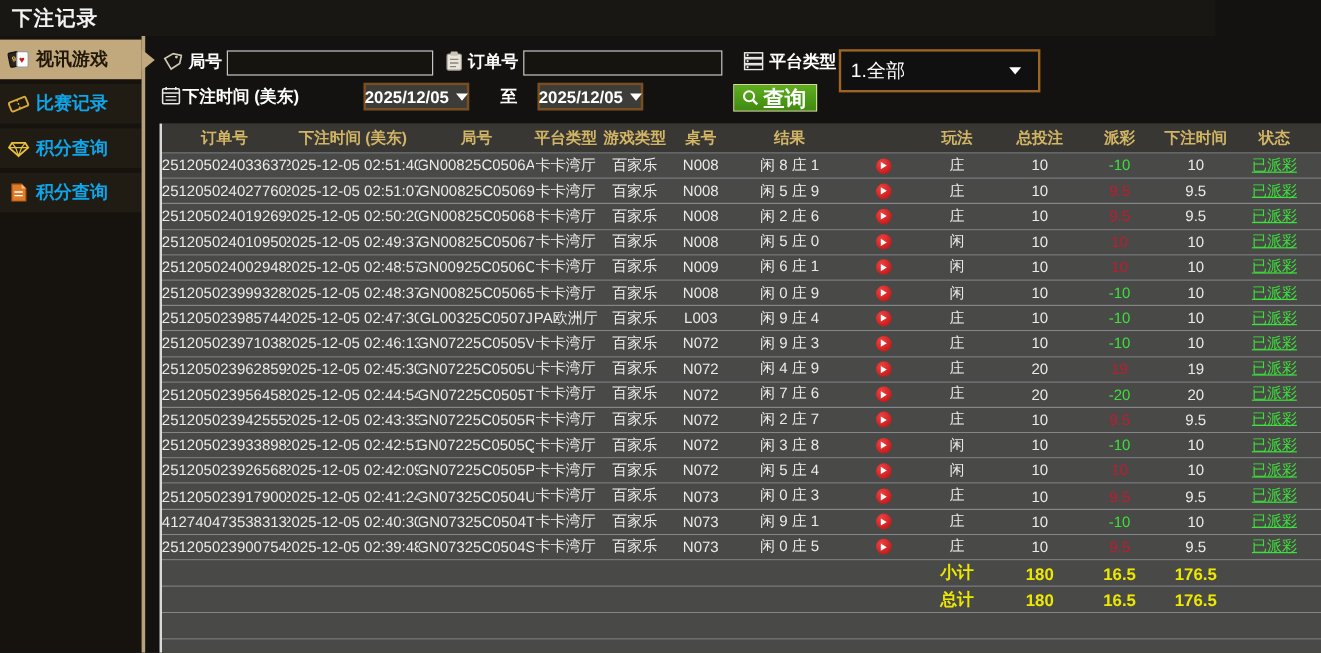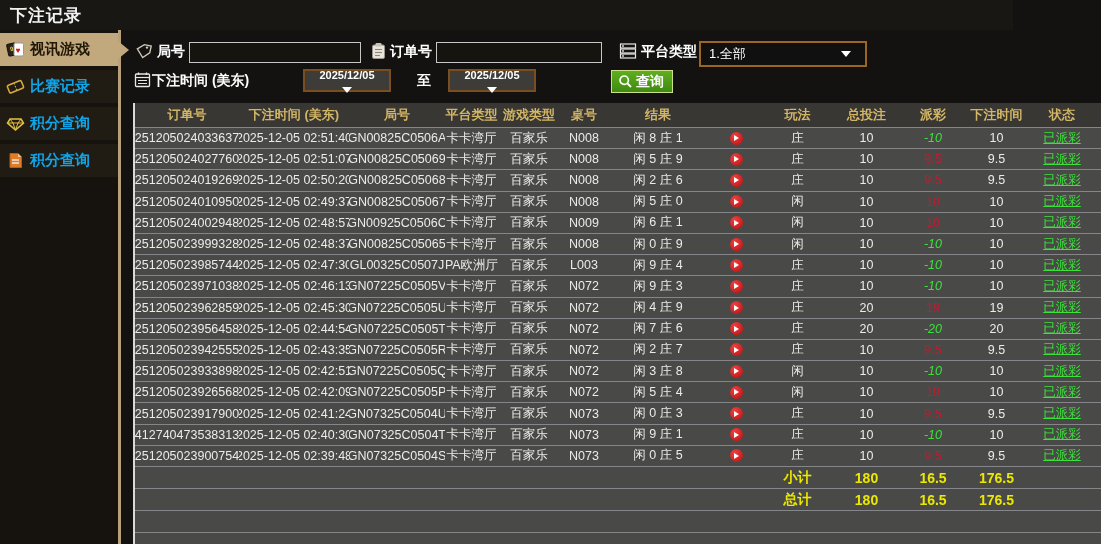--- a/index.html
+++ b/index.html
@@ -39,33 +39,33 @@
   
   .filters { position:absolute; left:121px; top:30px; width:980px; height:73px; }
   .flabel { position:absolute; font-size:14px; font-weight:bold; color:#fff; white-space:nowrap; }
   .ficon { position:absolute; }
   .txt-input {
     position:absolute; height:21px; background:#15140f; border:1px solid #c6c6c6;
     color:#eee; font-size:12px; padding:0 5px; outline:none;
   }
   .date-box {
     position:absolute; height:23px; background:#3d3c38; border:2px solid #7a4e1e;
-    color:#fff; font-size:11px; font-weight:bold; display:flex; align-items:center;
-    justify-content:center; gap:6px; cursor:pointer;flex-direction:column;
+    color:#fff; font-size:14px; font-weight:bold; display:flex; align-items:center;
+    justify-content:center; gap:6px; cursor:pointer;
   }
   .caret { width:0; height:0; border-left:5px solid transparent; border-right:5px solid transparent; border-top:6px solid #fff; }
   .select-box {
-    position:absolute; height:26px; background:#101010; border:2px solid #9c6524;
-    color:#fff; font-size:13px; display:flex; align-items:center; padding:0 8px; cursor:pointer;
+    position:absolute; height:36px; background:#101010; border:2px solid #9c6524;
+    color:#fff; font-size:16px; display:flex; align-items:center; padding:0 8px; cursor:pointer;
   }
   .select-box .caret { position:absolute; right:14px; }
   .query-btn {
     position:absolute; height:23px; padding:0 8px 0 6px;
     background:linear-gradient(#5fae1e,#3f8a10); border:1px solid #cde08e;
-    color:#fff; font-size:14px; font-weight:bold; display:flex; align-items:center; gap:3px; cursor:pointer;
+    color:#fff; font-size:18px; font-weight:bold; display:flex; align-items:center; gap:3px; cursor:pointer;
   }
   
   .table-wrap {
     position:absolute; left:133px; top:103px; width:968px; height:441px;
     border-left:2px solid #d9d9d9; overflow:hidden; background:#494947;
   }
   .trow {
     display:grid;
     grid-template-columns:104px 110px 96px 53px 62px 48px 156px 67px 71px 62px 65px 66px 34px;
     width:994px; border-bottom:1px solid #85858a;
@@ -80,21 +80,21 @@
   .play-btn {
     width:13px; height:13px; border-radius:50%;
     background:radial-gradient(circle at 35% 30%, #f04040, #b90f0f);
     display:flex; align-items:center; justify-content:center; cursor:pointer;
   }
   .play-btn i {
     display:block; width:0; height:0; margin-left:1px;
     border-top:3px solid transparent; border-bottom:3px solid transparent; border-left:5px solid #fff;
   }
   .pay-win { color:#c21b31; }
-  .pay-loss { color:#3be23a;font-style:italic; }
+  .pay-loss { color:#3be23a; }
   .status-paid { color:#3ce23a;text-decoration:underline; }
   .sumrow { height:22px; background:#494947; }
   .sumrow .cell { color:#ece800; font-weight:bold; font-size:14px; }
   .emptyrow { background:#494947; }
 </style>
 </head>
 <body>
 
 <div class="topbar">
   <div class="title">下注记录</div>

